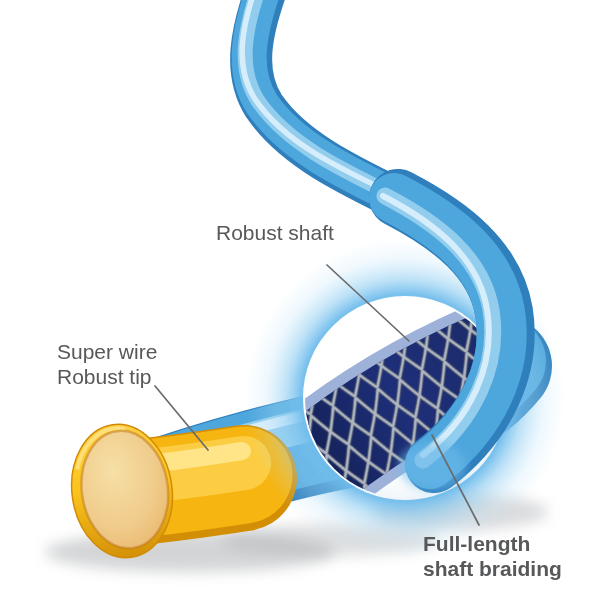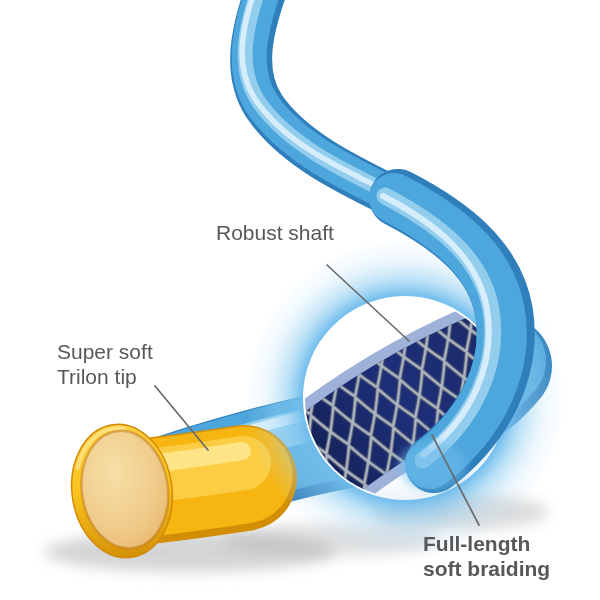--- a/index.html
+++ b/index.html
@@ -136,22 +136,22 @@
     <line x1="155" y1="386" x2="208" y2="450" style="stroke:var(--pointer_line,#6A6B6D)"></line>
     <line x1="432" y1="435" x2="479" y2="525" style="stroke:var(--pointer_line,#6A6B6D)"></line>
   </g>
 </svg>
 
 <div class="label" id="lbl-robust">
   <span>Robust shaft</span>
 </div>
 
 <div class="label" id="lbl-trilon">
-  <span>Super soft</span>
-  <span>Trilon tip</span>
+  <span>Super wire</span>
+  <span>Robust tip</span>
 </div>
 
 <div class="label" id="lbl-braiding">
   <span>Full-length</span>
-  <span>soft braiding</span>
+  <span>shaft braiding</span>
 </div>
 
 </div>
 
 </body></html>

